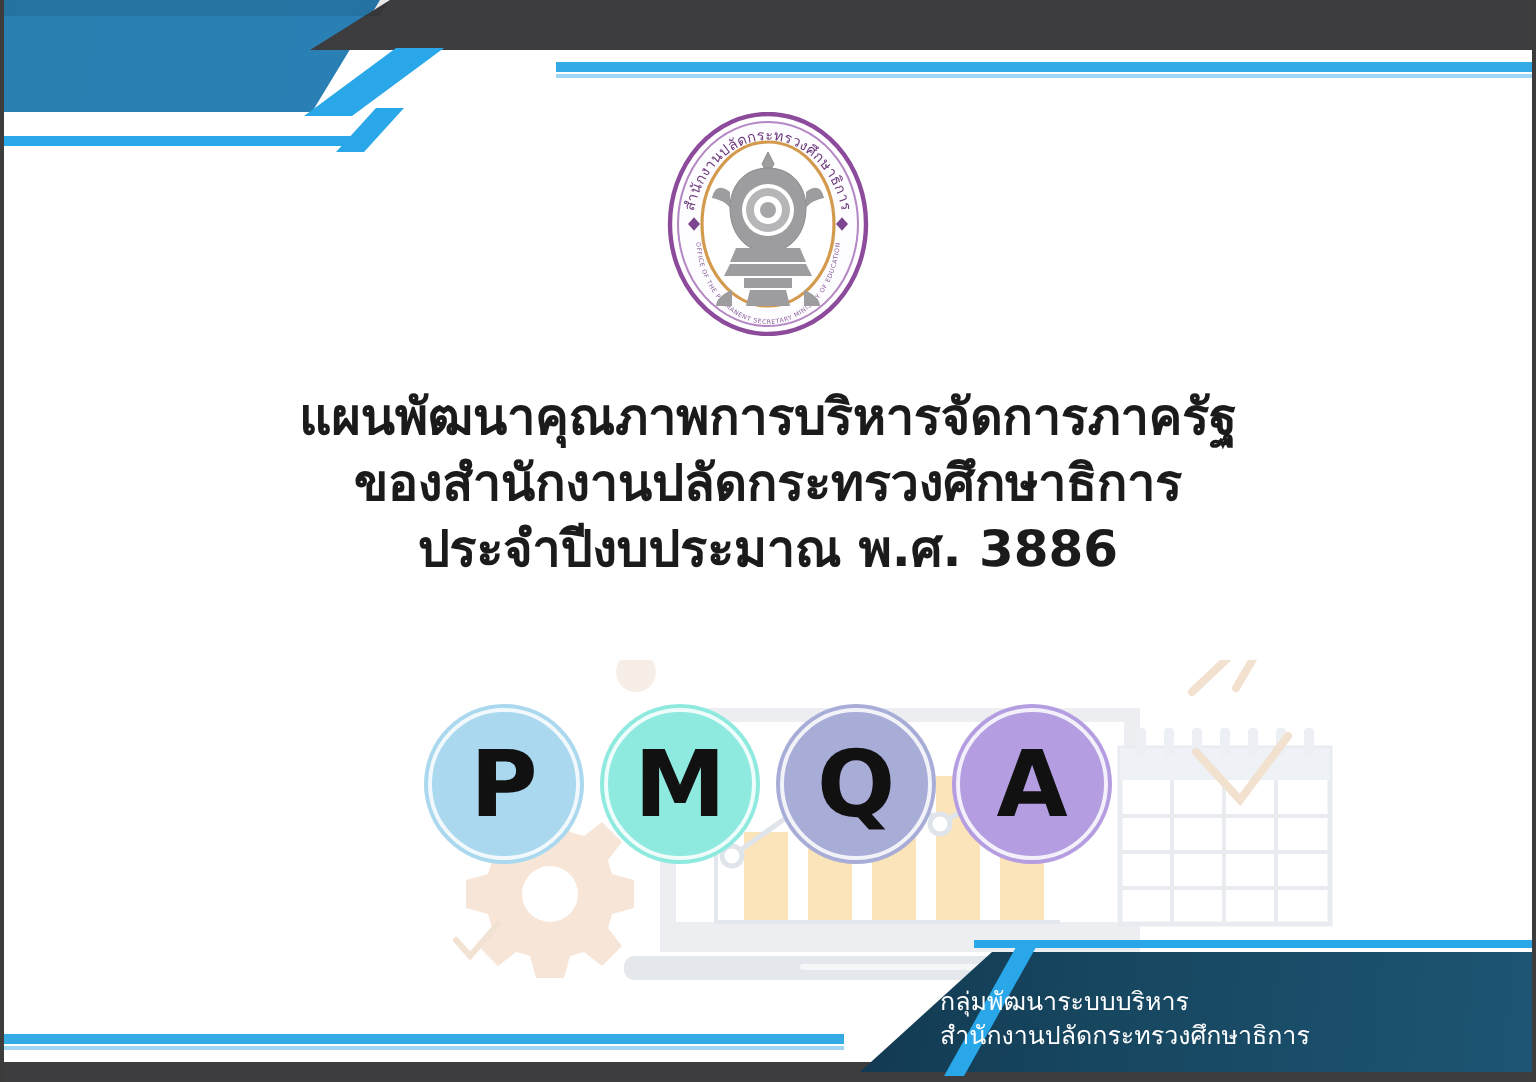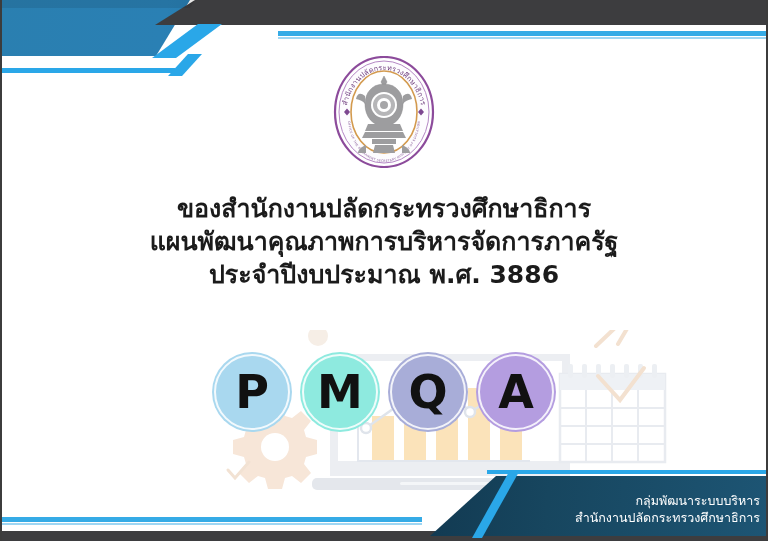--- a/index.html
+++ b/index.html
@@ -242,21 +242,21 @@
     position: absolute;
     left: 487px; top: 470px;
     width: 281px; height: 4px;
     background: #2aa7e8;
     z-index: 26;
   }
   .footer-text {
     position: absolute;
     left: 470px; top: 492px;
     width: 290px;
-    text-align: right;
+    text-align: left;
     z-index: 28;
   }
   .footer-line {
     display: block;
     color: #ffffff;
     font-size: 12.5px;
     line-height: 17px;
     font-weight: normal;
     white-space: nowrap;
     font-family: "DejaVu Sans", "Liberation Sans", sans-serif;
@@ -385,22 +385,22 @@
         <path d="M33 76 l38 0 l3 6 l-44 0 z"></path>
         <path d="M40 83 l24 0 l0 5 l-24 0 z"></path>
         <path d="M34 89 c -5 2 -8 5 -8 8 l8 0 z"></path>
         <path d="M70 89 c 5 2 8 5 8 8 l-8 0 z"></path>
         <path d="M43 89 l18 0 l2 8 l-22 0 z"></path>
       </g>
     </svg>
   </div>
 
   <div class="title-block">
+    <span class="title-line">แผนพัฒนาคุณภาพการบริหารจัดการภาครัฐ</span>
     <span class="title-line">ของสำนักงานปลัดกระทรวงศึกษาธิการ</span>
-    <span class="title-line">แผนพัฒนาคุณภาพการบริหารจัดการภาครัฐ</span>
     <span class="title-line">ประจำปีงบประมาณ พ.ศ. 3886</span>
   </div>
 
   <div class="pmqa-row">
     <div class="pmqa-circle" style="background:#a9d8ef;">
       <span class="ring"></span>
       <span class="pmqa-letter">P</span>
     </div>
     <div class="pmqa-circle" style="background:#8eeadf;">
       <span class="ring"></span>

